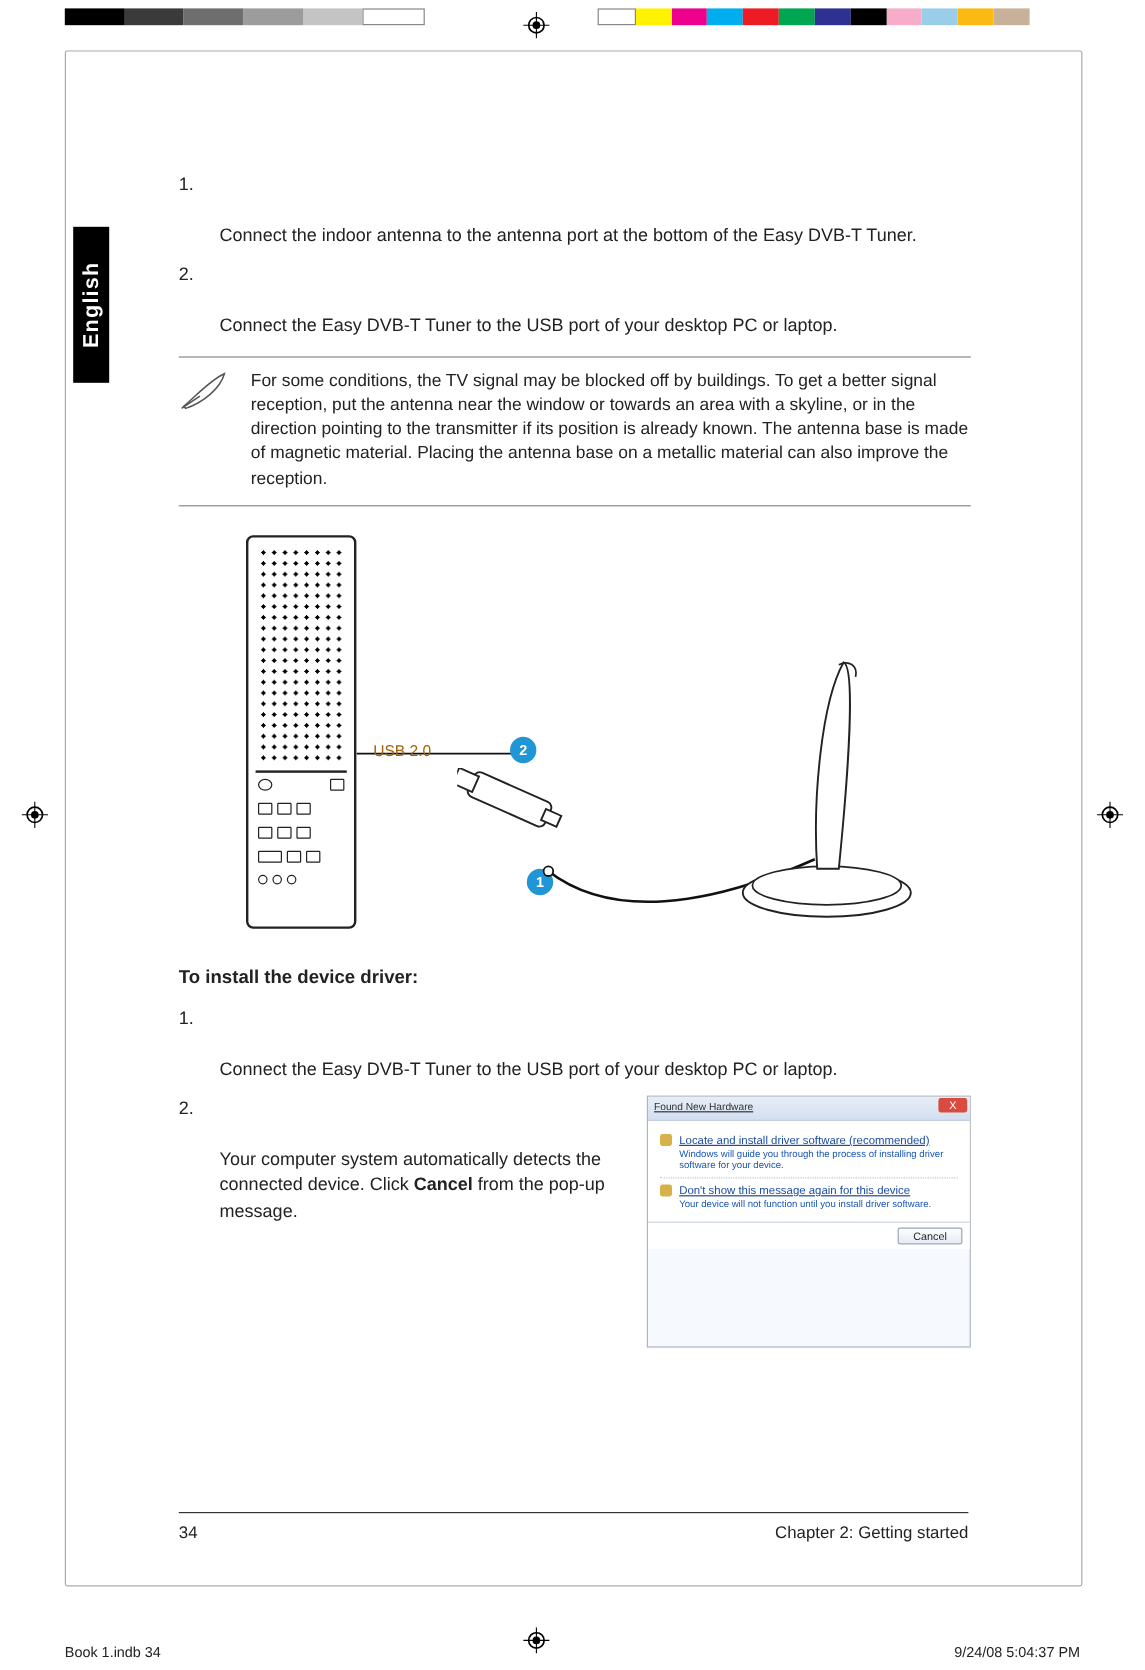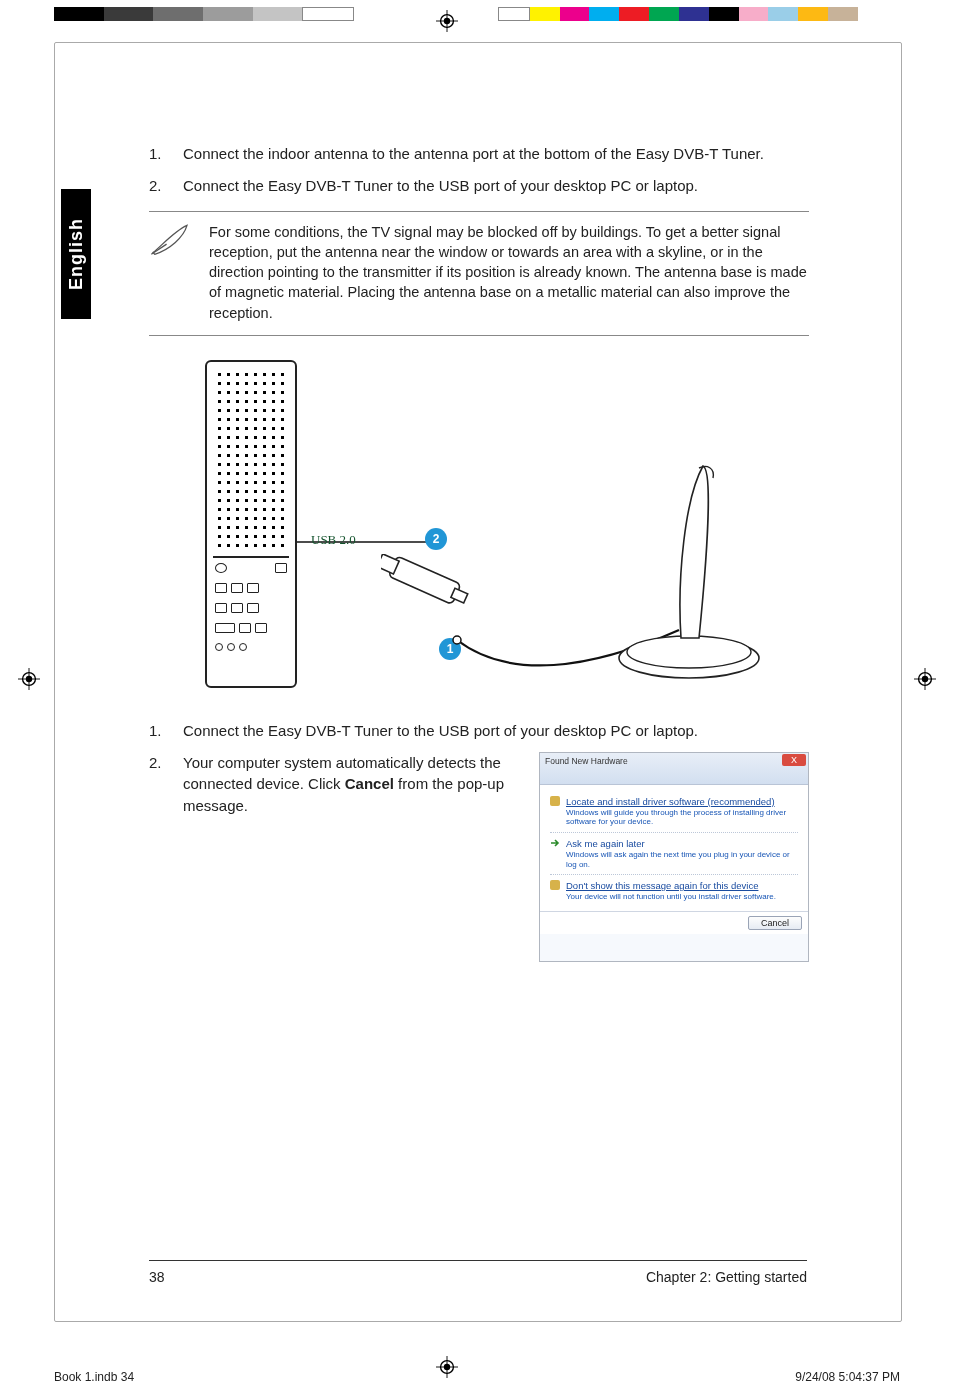--- a/index.html
+++ b/index.html
@@ -23,50 +23,50 @@
   
   .side-tab { position: absolute; left: 6px; top: 146px; width: 30px; height: 130px; background: #000; color: #fff; font-weight: bold; display: flex; align-items: center; justify-content: center; }
   .side-tab span { writing-mode: vertical-rl; transform: rotate(180deg); font-size: 18px; letter-spacing: 1px; }
 
   
   .content { position: absolute; left: 94px; top: 100px; width: 660px; color: #222; }
   .h1 { font-size: 22px; font-weight: bold; margin-bottom: 18px; }
   .ol { list-style: none; }
   .ol .li { display: flex; font-size: 15px; line-height: 1.45; margin-bottom: 10px; }
   .ol .num { width: 34px; flex-shrink: 0; }
-  .ol .txt { flex: 1; }
+  .ol .txt { flex: 1; margin-top: 43px; }
 
   .notebox { border-top: 1px solid #888; border-bottom: 1px solid #888; margin-top: 14px; padding: 10px 0 12px 0; display: flex; gap: 18px; }
   .note-icon { width: 42px; height: 34px; position: relative; }
   .note-text { flex: 1; font-size: 14.5px; line-height: 1.4; }
 
   .diagram-area { position: relative; height: 360px; margin-top: 24px; }
   .pc-box { position: absolute; left: 56px; top: 0; width: 92px; height: 328px; border: 2px solid #222; border-radius: 6px; background: #fff; }
   .pc-top { position: absolute; left: 6px; top: 6px; right: 6px; height: 180px; background-image: radial-gradient(#000 1.8px, transparent 1.8px); background-size: 9px 9px; background-position: 2px 2px; }
   .pc-ports { position: absolute; left: 6px; top: 194px; right: 6px; bottom: 6px; border-top: 2px solid #222; }
   .port-row { display:flex; gap:4px; padding:5px 2px; }
   .port { width:12px; height:10px; border:1.5px solid #222; border-radius:1px; }
 
-  .usb-label { position: absolute; left: 162px; top: 172px; font-size: 13px; color: #14532d; font-family: Liberation Serif, serif; }
+  .usb-label { position: absolute; left: 162px; top: 172px; font-size: 13px; color: #a16207; }
   .badge { position: absolute; width: 22px; height: 22px; border-radius: 50%; background: #2196d6; color:#fff; display:flex; align-items:center; justify-content:center; font-size: 12px; font-weight: bold; }
   .badge2 { left: 276px; top: 168px; }
   .badge1 { left: 290px; top: 278px; }
 
   .usb-stick { position: absolute; left: 232px; top: 194px; width: 100px; height: 58px; }
   .antenna { position: absolute; left: 440px; top: 98px; width: 200px; height: 230px; }
   .cable-path { position: absolute; left: 300px; top: 210px; width: 260px; height: 100px; }
 
   .h2 { font-size: 20px; font-weight: bold; margin-top: 6px; margin-bottom: 12px; }
   .h3 { font-size: 15.5px; font-weight: bold; margin-bottom: 14px; }
 
   .driver-layout { display: flex; gap: 14px; }
   .driver-left { flex: 1; }
   .driver-right { width: 270px; height: 210px; border: 1px solid #b0b6c0; background: #f6f9fd; position: relative; font-size: 8.5px; }
 
-  .win-titlebar { height: 32px; background: linear-gradient(#e8eef7,#d2dff0); border-bottom: 1px solid #b9c4d6; position: relative; padding-left: 5px; color: #333; font-size: 8.5px; line-height: 16px; }
+  .win-titlebar { height: 20px; background: linear-gradient(#e8eef7,#d2dff0); border-bottom: 1px solid #b9c4d6; position: relative; padding-left: 5px; color: #333; font-size: 8.5px; line-height: 16px; text-decoration: underline; }
   .win-close { position:absolute; right:2px; top:1px; width:24px; height:12px; background:#d94b3f; border-radius:2px; color:#fff; text-align:center; font-size:9px; line-height:12px; }
   .win-body { padding: 6px 10px 4px 10px; background:#fff; }
   .win-msg { color:#1a4ca0; font-size:10px; line-height:1.3; margin-bottom:8px; }
   .win-opt { padding: 5px 0 5px 16px; position:relative; }
   .win-opt.sep { border-top: 1px dotted #bcc7d8; }
   .shield { position:absolute; left:0; top:5px; width:10px; height:10px; border-radius:2px; background:#d7b24a; }
   .arrow-ico { position:absolute; left:0; top:5px; width:10px; height:10px; color:#2a8a2a; }
   .opt-title { color:#1a4ca0; text-decoration: underline; font-size:9.5px; }
   .opt-title.noline { text-decoration: none; }
   .opt-sub { color:#1956b5; font-size:8px; line-height:1.2; margin-top:1px; }
@@ -226,20 +226,21 @@
       <div class="antenna">
         <svg viewBox="0 0 200 230">
           <ellipse cx="100" cy="200" rx="70" ry="20" fill="#fff" stroke="#222" stroke-width="1.6"></ellipse>
           <ellipse cx="100" cy="194" rx="62" ry="16" fill="#fff" stroke="#222" stroke-width="1.4"></ellipse>
           <path d="M92 180 C 88 120, 96 40, 114 8 C 124 12, 118 100, 110 180 Z" fill="#fff" stroke="#222" stroke-width="1.6"></path>
           <path d="M110 10 C 118 6, 126 10, 124 20" fill="none" stroke="#222" stroke-width="1.4"></path>
         </svg>
       </div>
     </div>
 
+    <div class="h3">To install the device driver:</div>
 
     <div class="ol">
       <div class="li">
         <div class="num">1.</div>
         <div class="txt">Connect the Easy DVB-T Tuner to the USB port of your desktop PC or laptop.</div>
       </div>
     </div>
 
     <div class="driver-layout">
       <div class="driver-left">
@@ -259,44 +260,35 @@
           <div class="win-close">X</div>
         </div>
         <div class="win-body">
 
           <div class="win-opt">
             <div class="shield"></div>
             <div class="opt-title">Locate and install driver software (recommended)</div>
             <div class="opt-sub">Windows will guide you through the process of installing driver software for your device.</div>
           </div>
           <div class="win-opt sep">
-            <div class="arrow-ico">
-              <svg viewBox="0 0 10 10">
-                    <path d="M1 5 L7 5 M5 2 L8 5 L5 8" stroke="#2a8a2a" stroke-width="1.6" fill="none"></path>
-                  </svg>
-            </div>
-            <div class="opt-title noline">Ask me again later</div>
-            <div class="opt-sub">Windows will ask again the next time you plug in your device or log on.</div>
-          </div>
-          <div class="win-opt sep">
             <div class="shield"></div>
             <div class="opt-title">Don't show this message again for this device</div>
             <div class="opt-sub">Your device will not function until you install driver software.</div>
           </div>
         </div>
         <div class="win-footer">
           <span class="win-btn">Cancel</span>
         </div>
       </div>
     </div>
 
   </div>
 
   <div class="page-footer">
-    <span>38</span>
+    <span>34</span>
     <span>Chapter 2: Getting started</span>
   </div>
 </div>
 
 <div class="printfoot">
   <span>Book 1.indb   34</span>
   <span>9/24/08   5:04:37 PM</span>
 </div>
 
 </div>

